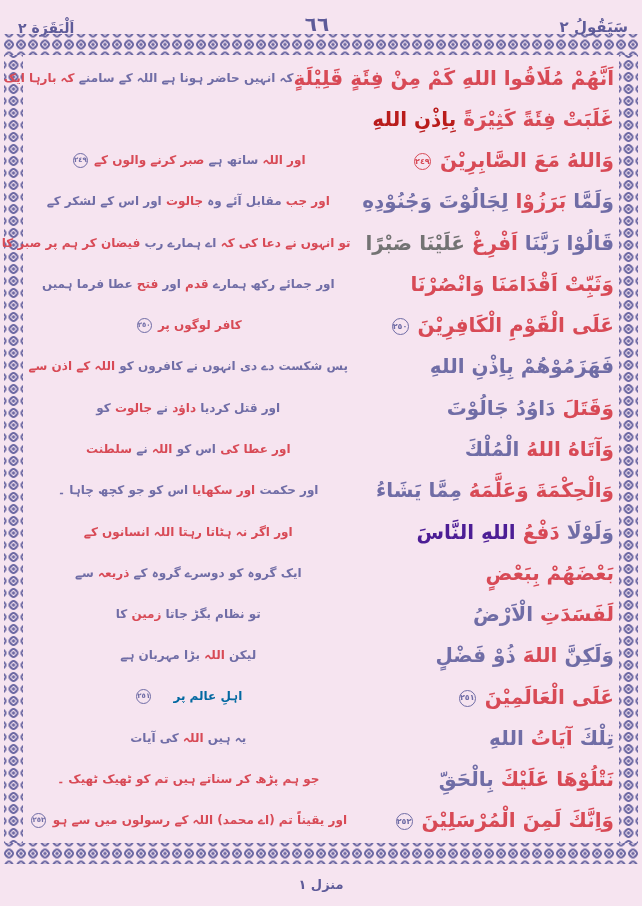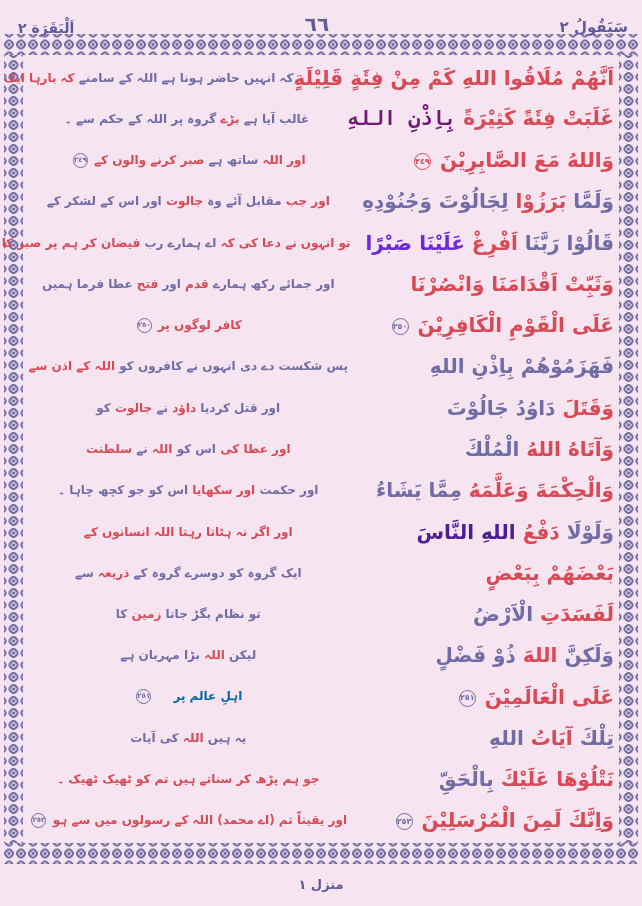--- a/index.html
+++ b/index.html
@@ -75,33 +75,32 @@
   <div class="bs top"></div>
   <div class="bs bottom"></div>
   <div class="bs left"></div>
   <div class="bs right"></div>
   <div class="content">
       <div class="row">
         <div class="arabic"><span class="seg" style="color: rgb(216, 74, 86);">اَنَّهُمْ مُلَاقُوا اللهِ كَمْ مِنْ فِئَةٍ قَلِيْلَةٍ</span> </div>
         <div class="urdu"><span class="seg" style="color: rgb(112, 109, 166);">کہ انہیں حاضر ہونا ہے اللہ کے سامنے</span> <span class="seg" style="color: rgb(216, 74, 86);">کہ بارہا ایک گروہ قلیل</span> </div>
       </div>
       <div class="row">
-        <div class="arabic"><span class="seg" style="color: rgb(216, 74, 86);">غَلَبَتْ فِئَةً كَثِيْرَةً</span> <span class="seg" style="color: #701a75; font-family: Liberation Mono, monospace;">بِاِذْنِ اللهِ</span> </div>
-        <div class="urdu"><span class="seg" style="color: rgb(112, 109, 166);">غالب آیا ہے</span> <span class="seg" style="color: rgb(216, 74, 86);">بڑے</span> <span class="seg" style="color: rgb(112, 109, 166);">گروہ پر اللہ کے حکم سے ۔</span> </div>
+        <div class="arabic"><span class="seg" style="color: rgb(216, 74, 86);">غَلَبَتْ فِئَةً كَثِيْرَةً</span> <span class="seg" style="color: #b91c1c;">بِاِذْنِ اللهِ</span> </div>
       </div>
       <div class="row">
         <div class="arabic"><span class="seg" style="color: rgb(216, 74, 86);">وَاللهُ مَعَ الصَّابِرِيْنَ</span> <span class="medallion" style="color: rgb(216, 74, 86);">٢٤٩</span> </div>
         <div class="urdu"><span class="seg" style="color: rgb(216, 74, 86);">اور اللہ</span> <span class="seg" style="color: rgb(112, 109, 166);">ساتھ ہے</span> <span class="seg" style="color: rgb(216, 74, 86);">صبر کرنے والوں کے</span> <span class="medallion" style="color: rgb(112, 109, 166);">٢٤٩</span> </div>
       </div>
       <div class="row">
         <div class="arabic"><span class="seg" style="color: rgb(112, 109, 166);">وَلَمَّا</span> <span class="seg" style="color: rgb(216, 74, 86);">بَرَزُوْا</span> <span class="seg" style="color: rgb(112, 109, 166);">لِجَالُوْتَ وَجُنُوْدِهِ</span> </div>
         <div class="urdu"><span class="seg" style="color: rgb(216, 74, 86);">اور جب</span> <span class="seg" style="color: rgb(112, 109, 166);">مقابل آئے وہ</span> <span class="seg" style="color: rgb(216, 74, 86);">جالوت</span> <span class="seg" style="color: rgb(112, 109, 166);">اور اس کے لشکر کے</span> </div>
       </div>
       <div class="row">
-        <div class="arabic"><span class="seg" style="color: rgb(112, 109, 166);">قَالُوْا رَبَّنَا</span> <span class="seg" style="color: rgb(216, 74, 86);">اَفْرِغْ</span> <span class="seg" style="color: #6d28d9;">عَلَيْنَا صَبْرًا</span> </div>
+        <div class="arabic"><span class="seg" style="color: rgb(112, 109, 166);">قَالُوْا رَبَّنَا</span> <span class="seg" style="color: rgb(216, 74, 86);">اَفْرِغْ</span> <span class="seg" style="color: #737373;">عَلَيْنَا صَبْرًا</span> </div>
         <div class="urdu"><span class="seg" style="color: rgb(216, 74, 86);">تو انہوں نے دعا کی کہ</span> <span class="seg" style="color: rgb(112, 109, 166);">اے ہمارے رب</span> <span class="seg" style="color: rgb(216, 74, 86);">فیضان کر ہم پر صبر کا</span> </div>
       </div>
       <div class="row">
         <div class="arabic"><span class="seg" style="color: rgb(216, 74, 86);">وَثَبِّتْ اَقْدَامَنَا وَانْصُرْنَا</span> </div>
         <div class="urdu"><span class="seg" style="color: rgb(112, 109, 166);">اور جمائے رکھ ہمارے</span> <span class="seg" style="color: rgb(216, 74, 86);">قدم</span> <span class="seg" style="color: rgb(112, 109, 166);">اور</span> <span class="seg" style="color: rgb(216, 74, 86);">فتح</span> <span class="seg" style="color: rgb(112, 109, 166);">عطا فرما ہمیں</span> </div>
       </div>
       <div class="row">
         <div class="arabic"><span class="seg" style="color: rgb(216, 74, 86);">عَلَى الْقَوْمِ الْكَافِرِيْنَ</span> <span class="medallion" style="color: rgb(112, 109, 166);">٢٥٠</span> </div>
         <div class="urdu"><span class="seg" style="color: rgb(216, 74, 86);">کافر لوگوں پر</span> <span class="medallion" style="color: rgb(112, 109, 166);">٢٥٠</span> </div>
       </div>

